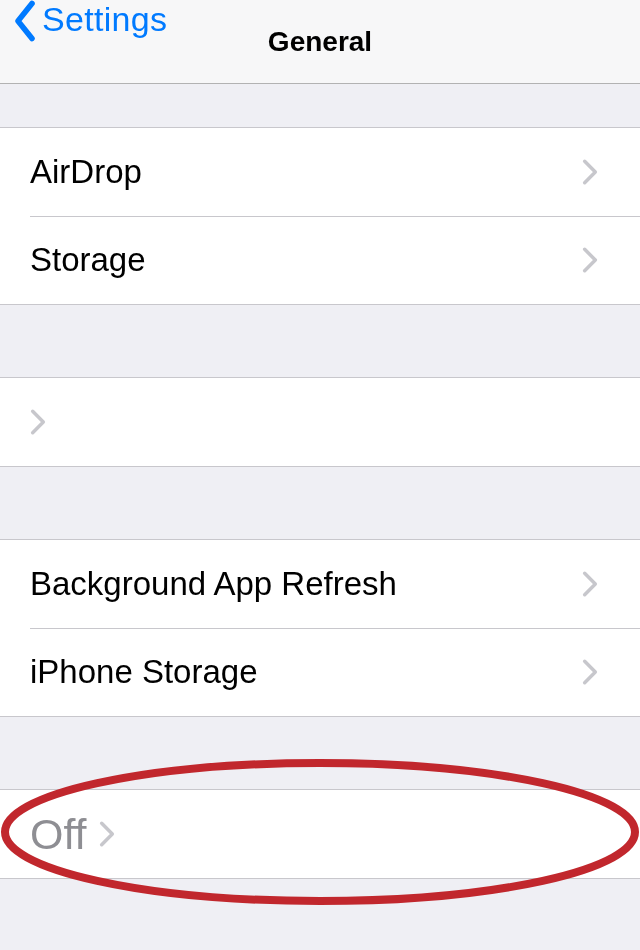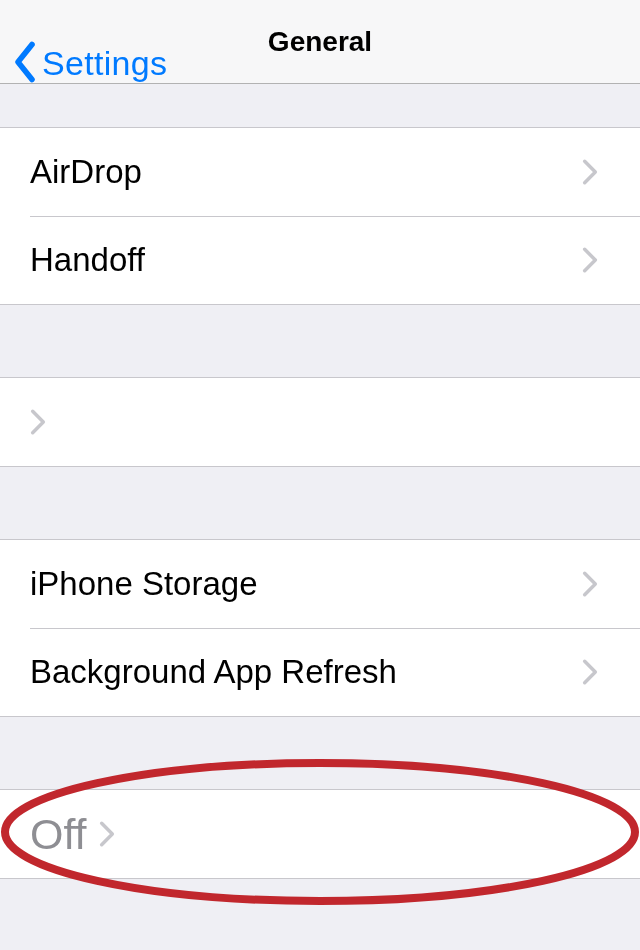--- a/index.html
+++ b/index.html
@@ -28,21 +28,21 @@
       display: flex;
       align-items: center;
       justify-content: center;
     }
     .back-btn {
       position: absolute;
       left: 12px;
       top: 0;
       height: 100%;
       display: flex;
-      align-items: flex-end;
+      align-items: flex-start;
       color: #007aff;
       font-size: 34px;
       cursor: pointer;
     }
     .back-icon {
       display: inline-flex;
       align-items: center;
     }
     .back-icon svg {
       width: 26px;
@@ -136,21 +136,21 @@
   <div class="group">
     <div class="row">
       <span class="row-label">AirDrop</span>
       <span class="chevron">
         <svg viewBox="0 0 12 20" fill="none" stroke="#c7c7cc" stroke-width="2.6" stroke-linecap="round" stroke-linejoin="round">
             <polyline points="2,2 10,10 2,18"></polyline>
           </svg>
       </span>
     </div>
     <div class="row">
-      <span class="row-label">Handoff</span>
+      <span class="row-label">Storage</span>
       <span class="chevron">
         <svg viewBox="0 0 12 20" fill="none" stroke="#c7c7cc" stroke-width="2.6" stroke-linecap="round" stroke-linejoin="round">
             <polyline points="2,2 10,10 2,18"></polyline>
           </svg>
       </span>
     </div>
   </div>
 
   <div class="group-gap-lg"></div>
 
@@ -161,29 +161,29 @@
             <polyline points="2,2 10,10 2,18"></polyline>
           </svg>
       </span>
     </div>
   </div>
 
   <div class="group-gap-lg"></div>
 
   <div class="group">
     <div class="row">
+      <span class="row-label">Background App Refresh</span>
+      <span class="chevron">
+        <svg viewBox="0 0 12 20" fill="none" stroke="#c7c7cc" stroke-width="2.6" stroke-linecap="round" stroke-linejoin="round">
+            <polyline points="2,2 10,10 2,18"></polyline>
+          </svg>
+      </span>
+    </div>
+    <div class="row">
       <span class="row-label">iPhone Storage</span>
-      <span class="chevron">
-        <svg viewBox="0 0 12 20" fill="none" stroke="#c7c7cc" stroke-width="2.6" stroke-linecap="round" stroke-linejoin="round">
-            <polyline points="2,2 10,10 2,18"></polyline>
-          </svg>
-      </span>
-    </div>
-    <div class="row">
-      <span class="row-label">Background App Refresh</span>
       <span class="chevron">
         <svg viewBox="0 0 12 20" fill="none" stroke="#c7c7cc" stroke-width="2.6" stroke-linecap="round" stroke-linejoin="round">
             <polyline points="2,2 10,10 2,18"></polyline>
           </svg>
       </span>
     </div>
   </div>
 
   <div class="group-gap-lg"></div>
 

